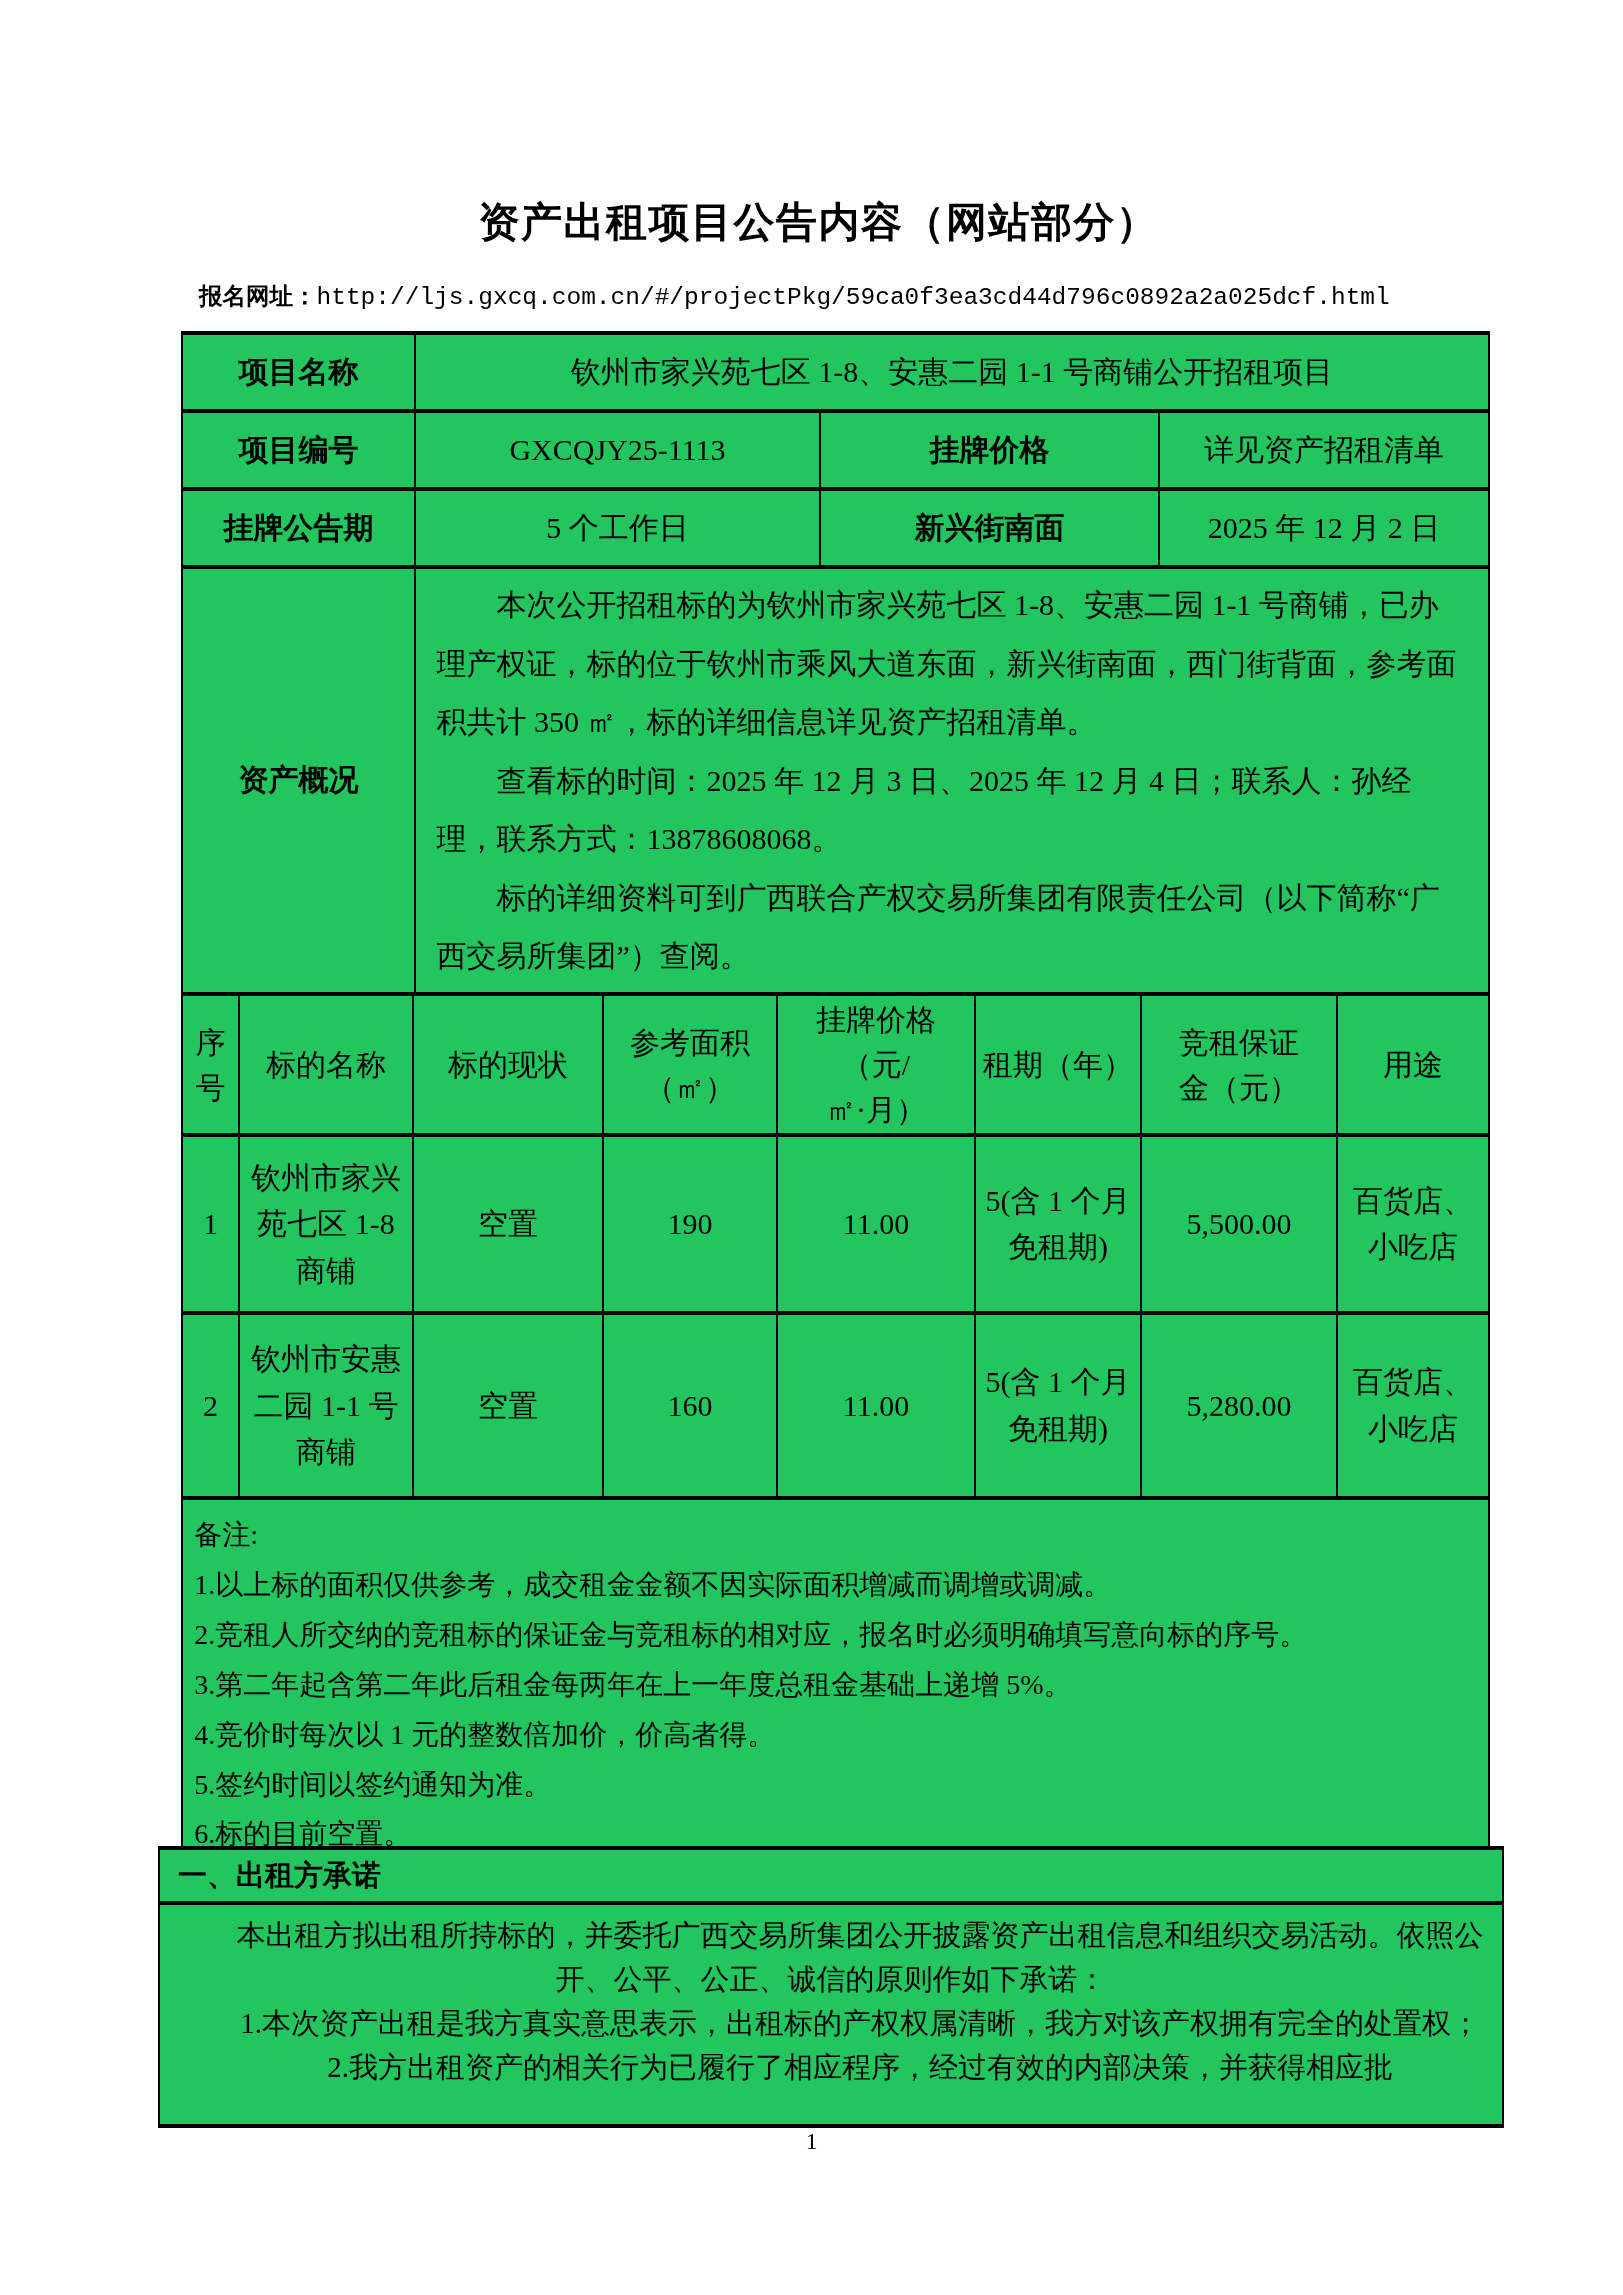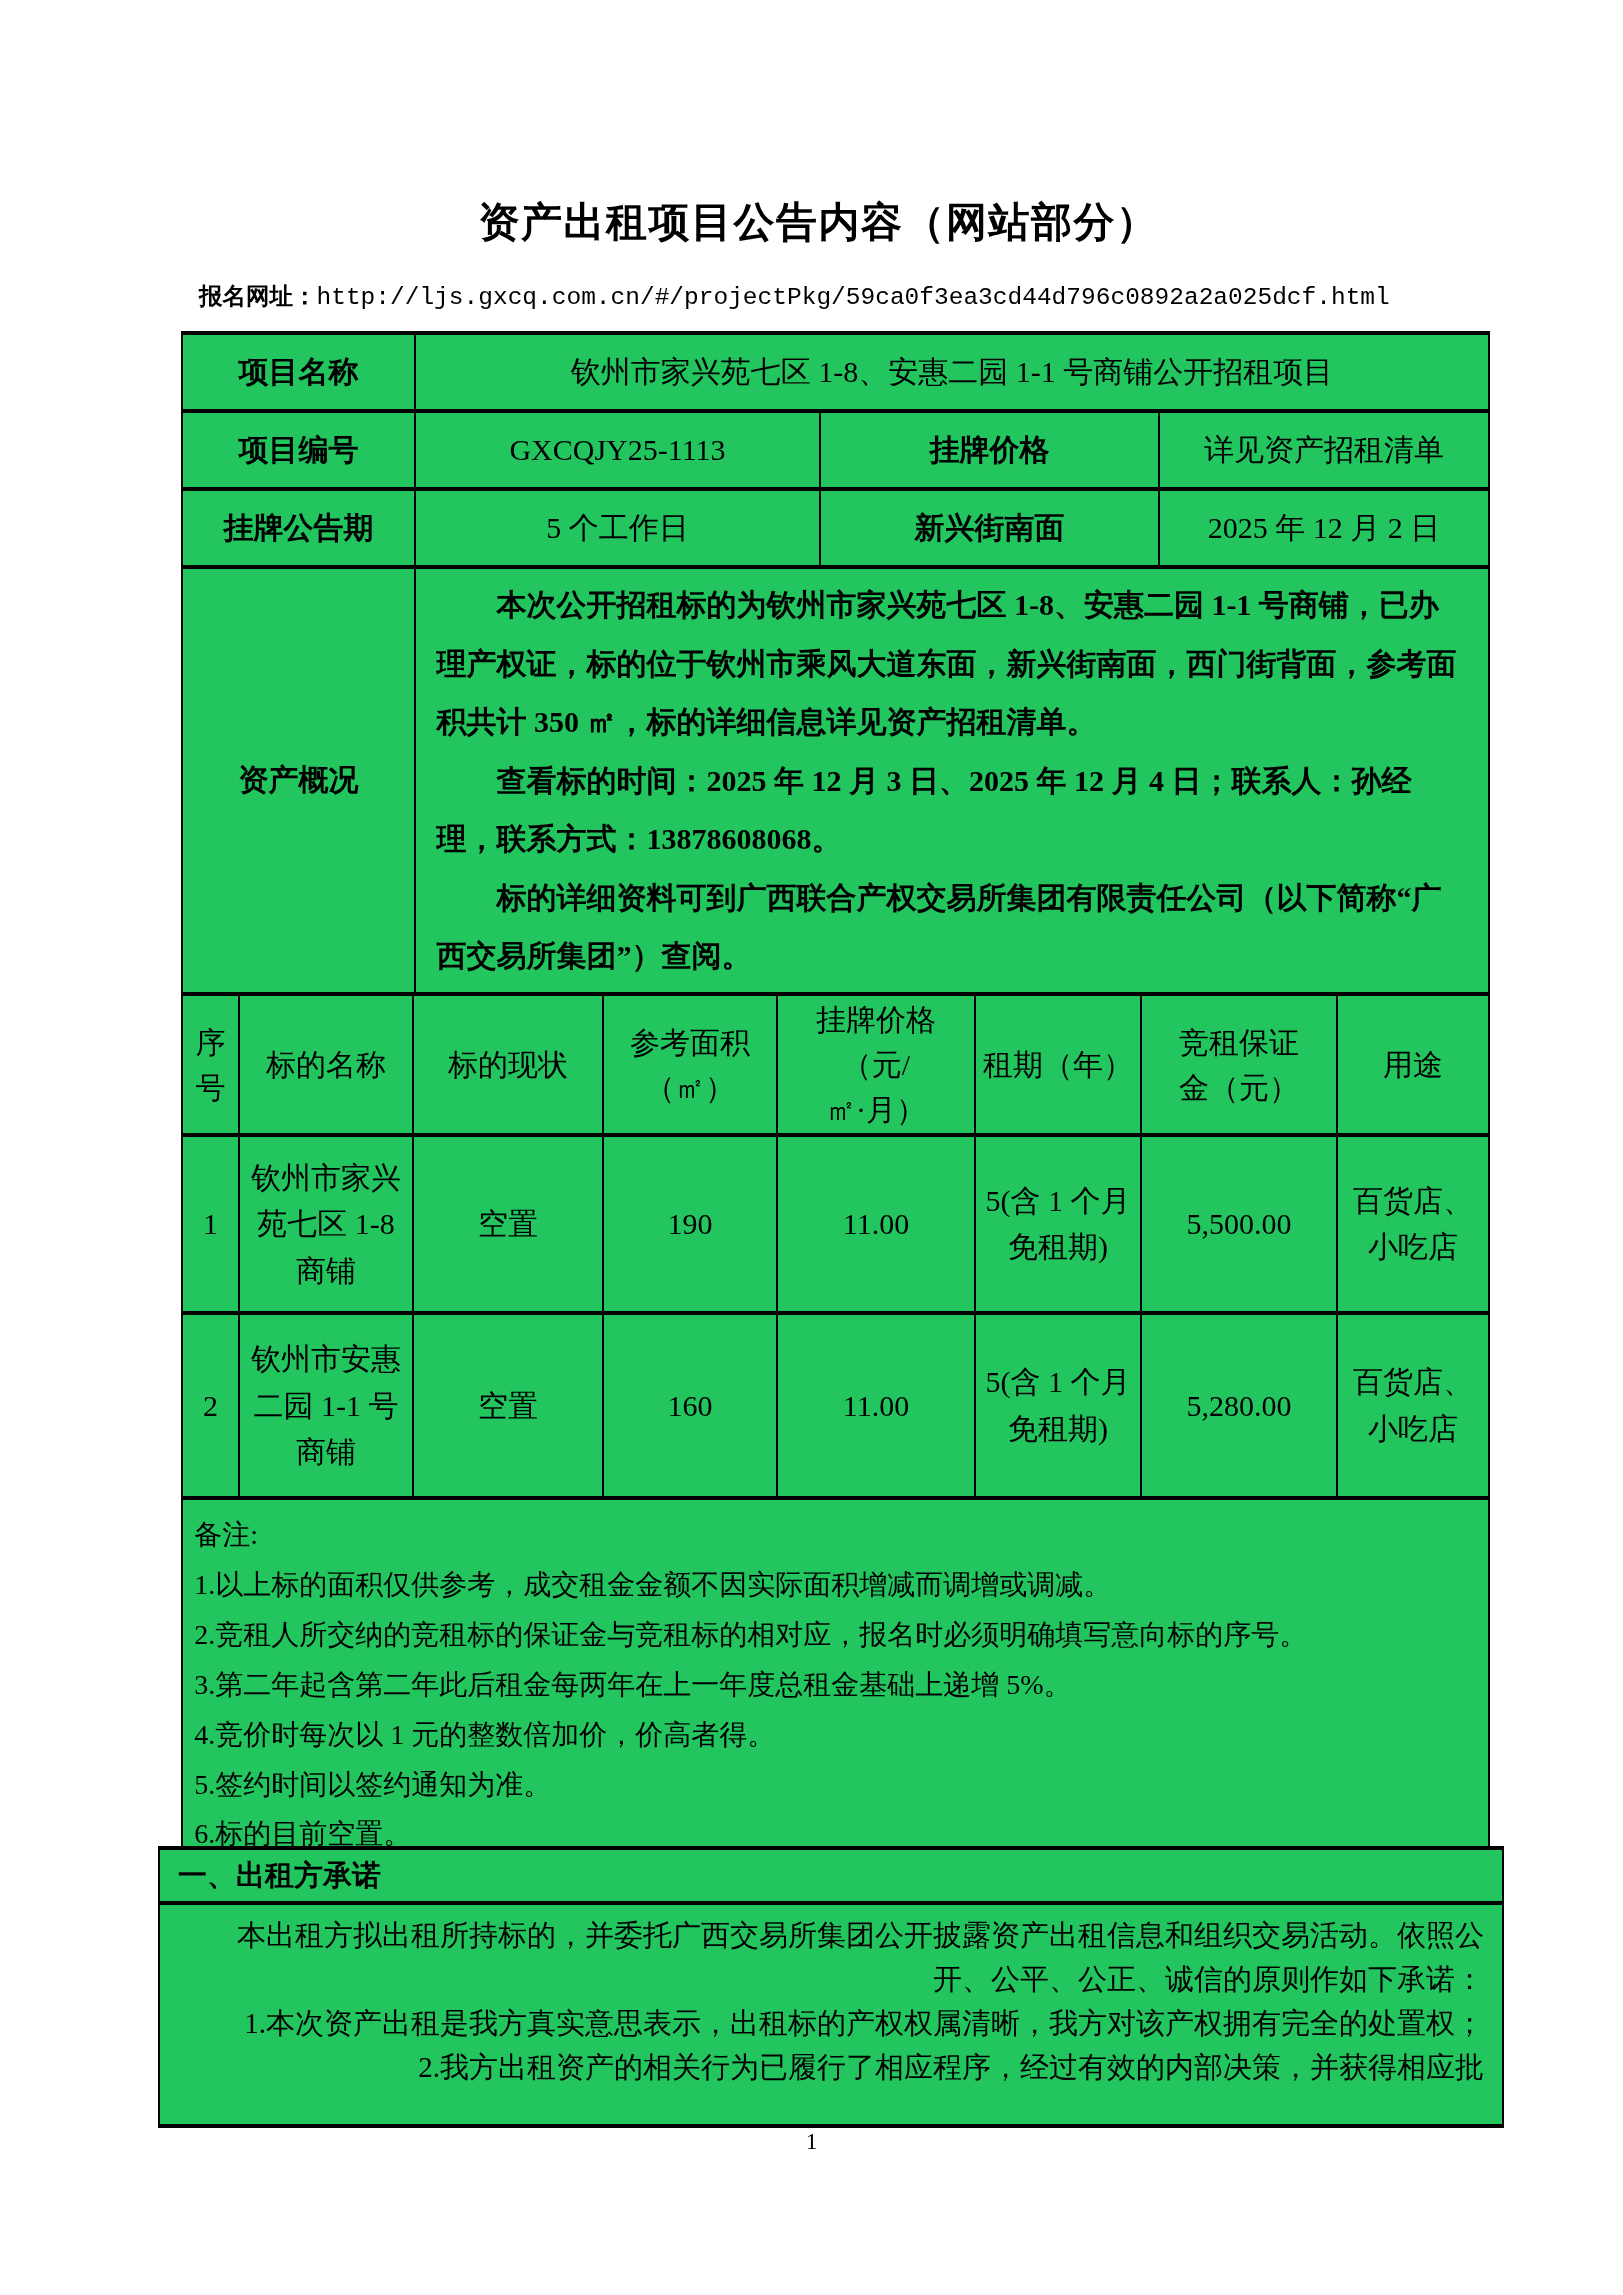--- a/index.html
+++ b/index.html
@@ -69,21 +69,20 @@
     font-size: 30px;
   }
   .val {
     font-size: 30px;
   }
   .overview-cell {
     text-align: left;
     font-size: 30px;
     line-height: 1.95;
     padding: 7.2px 23px 7.2px 20.4px;
-    font-weight: bold;
   }
   .overview-cell p { margin: 0; text-indent: 2em; }
   .band-cell {
     font-size: 29px;
     letter-spacing: 1px;
   }
   .hdr {
     font-size: 30px;
     line-height: 1.5;
     white-space: pre-line;
@@ -109,21 +108,21 @@
   }
   .commit-table table { width: 1346px; }
   .c-head {
     text-align: left;
     font-weight: 700;
     font-size: 29px;
     height: 49px;
     padding-left: 18px;
   }
   .c-body {
-    text-align: right;
+    text-align: center;
     vertical-align: top;
     font-size: 29px;
     line-height: 1.52;
     padding: 8.2px 18px 4.1px 18px;
     height: 207px;
   }
   .c-body p { margin: 0; text-indent: 2em; }
   .page-number {
     position: absolute;
     top: 2128px;

